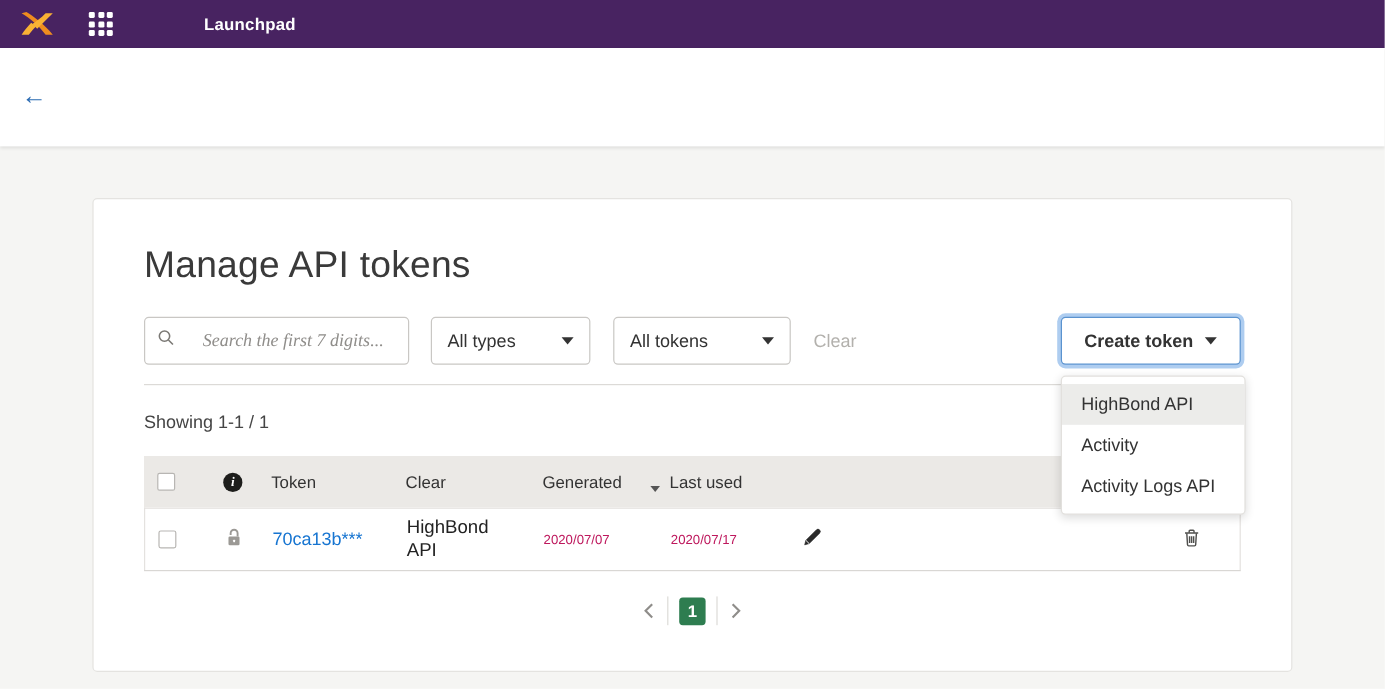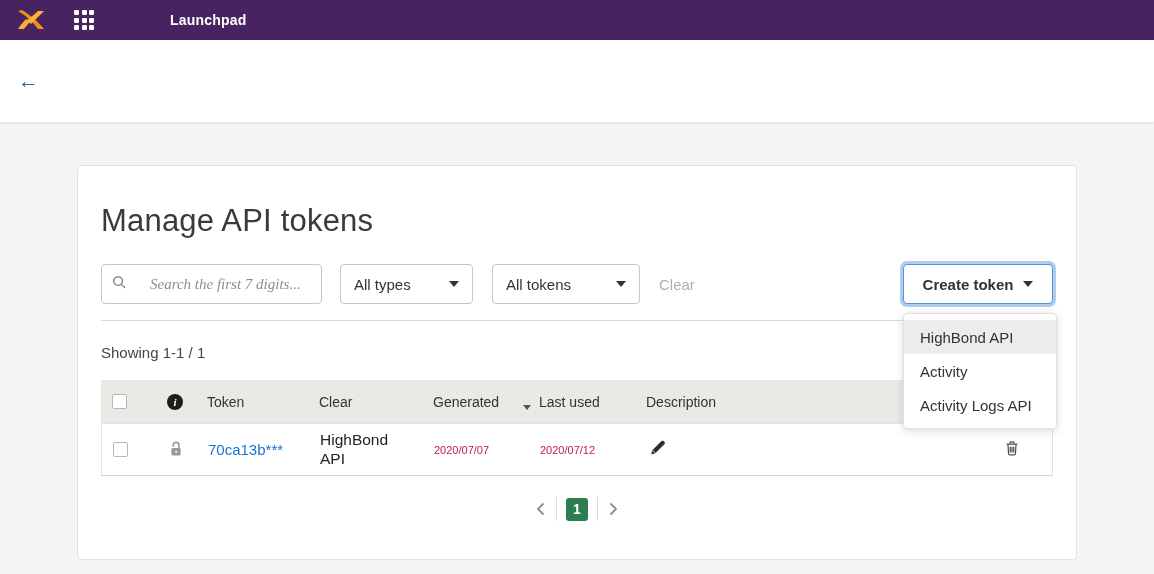--- a/index.html
+++ b/index.html
@@ -29,21 +29,21 @@
   }
   .back-link {
     color: #2c6cb3; font-size: 21px; text-decoration: none; font-weight: 500;
     display: flex; align-items: center; gap: 9px;
   }
 
   
   .card {
     width: 1000px; margin: 43px auto 0; background: #fff;
     border: 1px solid #e4e3e0; border-radius: 4px;
-    padding: 37px 23px 30px; min-height: 395px; position: relative;
+    padding: 37px 42px 30px; min-height: 395px; position: relative;
   }
   .page-title { font-size: 31px; color: #3a3a3a; font-weight: 500; letter-spacing: .2px; }
 
   
   .filters { display: flex; align-items: center; margin-top: 25px; }
   .search-box {
     width: 221px; height: 40px; border: 1px solid #c9c7c4; border-radius: 4px;
     display: flex; align-items: center; padding: 0 10px; background: #fff;
   }
   .search-box svg { flex: 0 0 auto; }
@@ -218,21 +218,20 @@
       </div>
       <div class="cell">Token</div>
       <div class="cell">Clear</div>
       <div class="cell">
         <span class="th-sort">
           <span>Generated</span>
           <span class="sort-caret"></span>
         </span>
       </div>
       <div class="cell">Last used</div>
-      <div class="cell">Description</div>
       <div class="cell"></div>
     </div>
 
     <div class="tr body-row">
       <div class="cell first">
         <input type="checkbox" style="">
       </div>
       <div class="cell center">
         <span>
           <svg width="16" height="17" viewBox="0 0 16 17">
@@ -242,21 +241,21 @@
           </svg>
         </span>
       </div>
       <div class="cell">
         <a href="#" class="token-link">70ca13b***</a>
       </div>
       <div class="cell">
         <div class="type-text">HighBond API</div>
       </div>
       <div class="cell date-text">2020/07/07</div>
-      <div class="cell date-text">2020/07/12</div>
+      <div class="cell date-text">2020/07/17</div>
       <div class="cell">
         <button class="icon-btn" aria-label="edit">
           <span>
             <svg width="17" height="17" viewBox="0 0 17 17">
               <path d="M12.3 1.6 a1.9 1.9 0 0 1 2.7 2.7 L6.3 13 2.6 14 3.6 10.3 Z M11 3.4 l2.2 2.2" fill="#2b2b2b" stroke="#2b2b2b" stroke-width="0.6"></path>
               <path d="M3.6 10.3 l2.7 2.7" stroke="#fff" stroke-width="0.8" fill="none"></path>
             </svg>
           </span>
         </button>
       </div>

